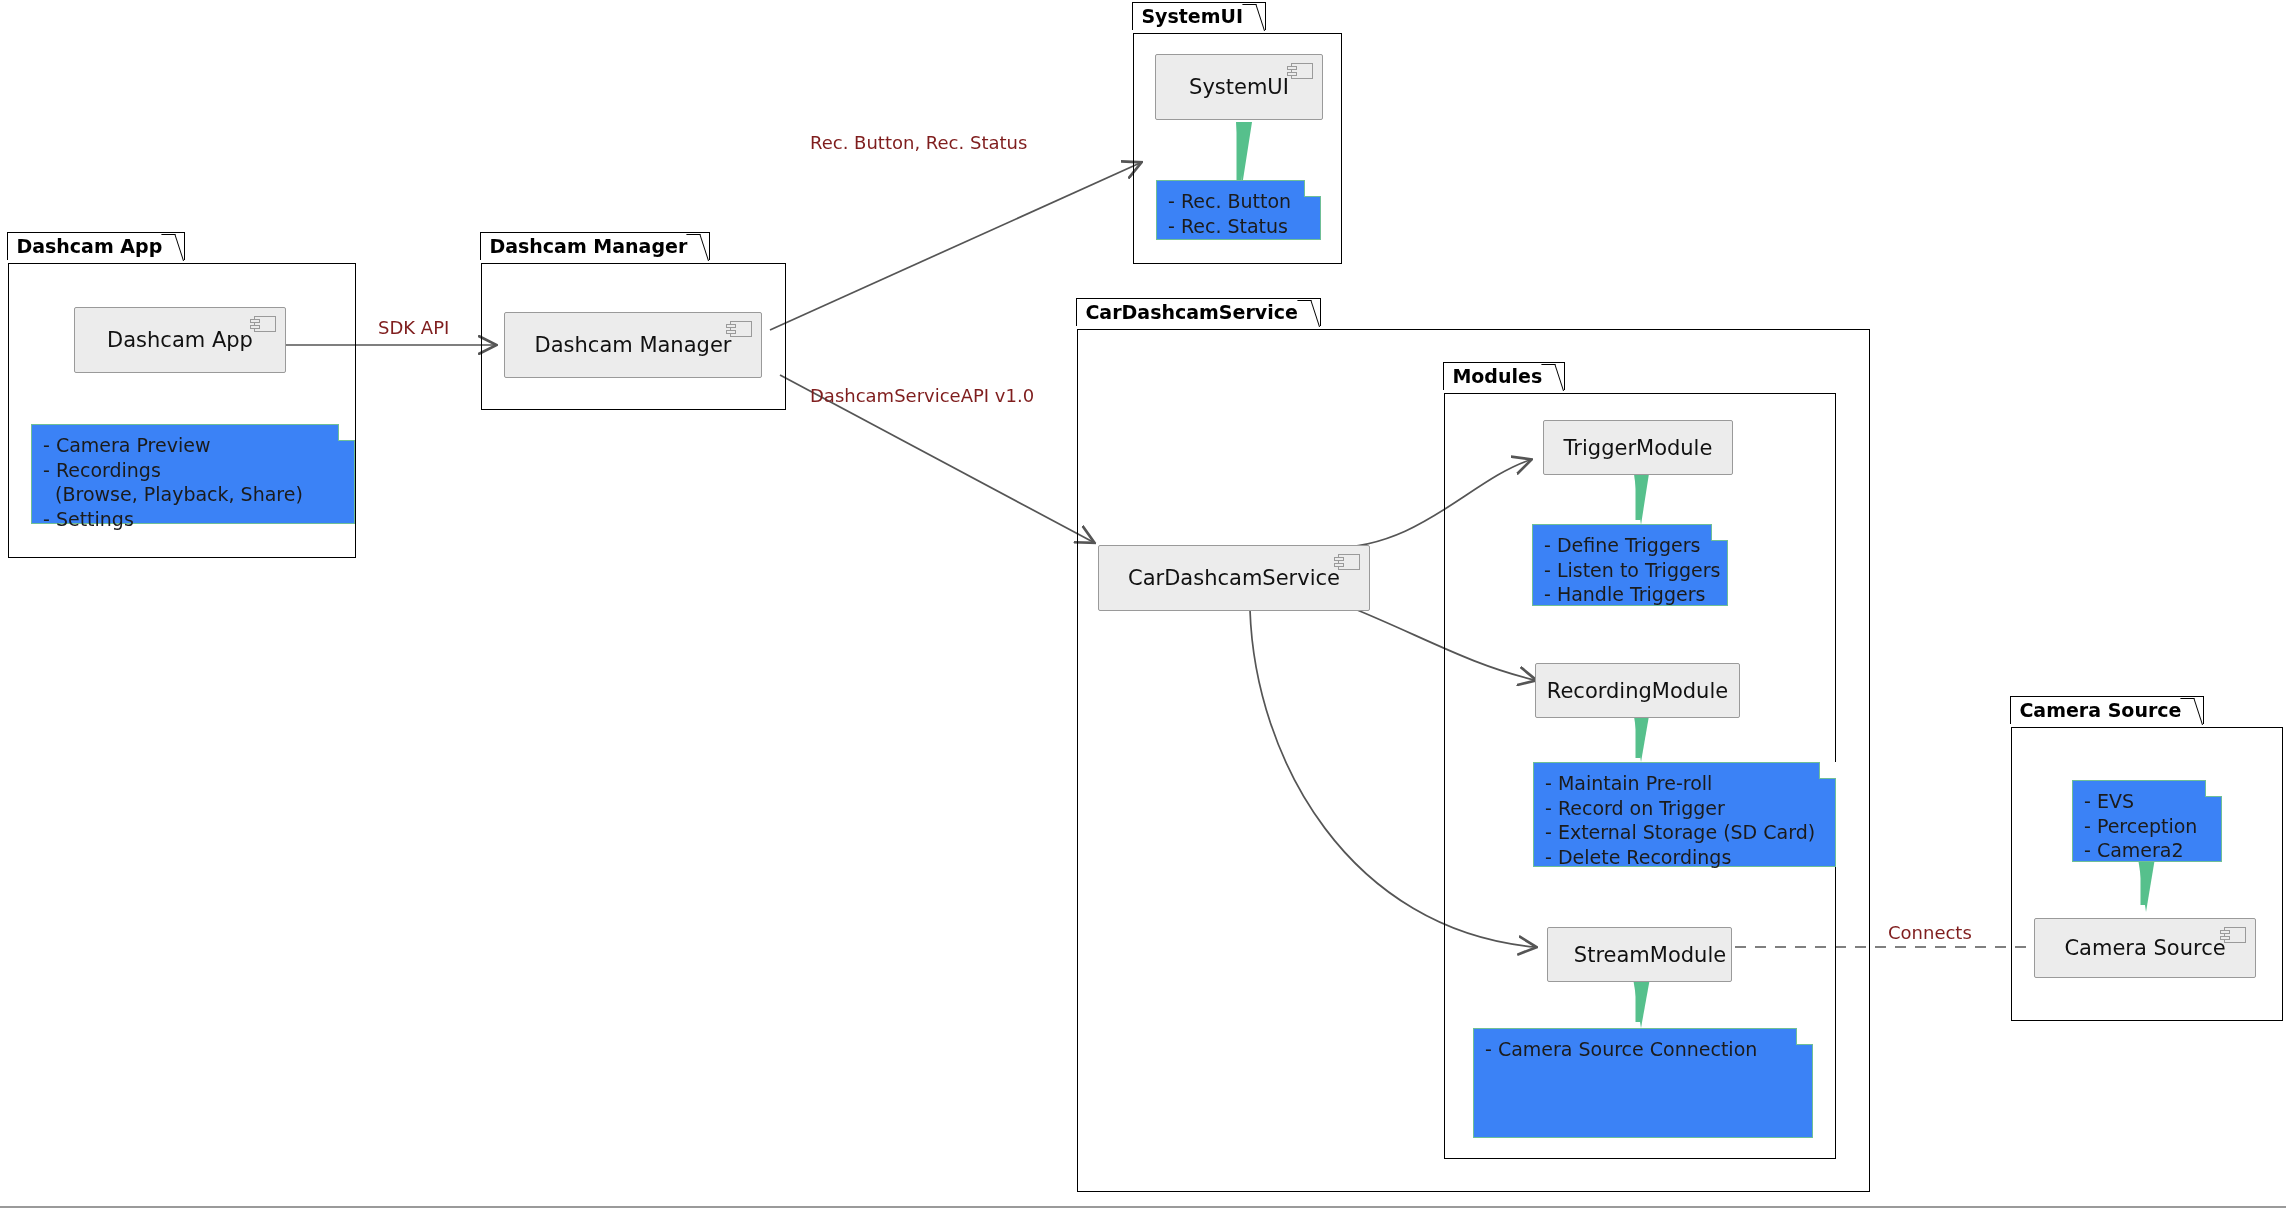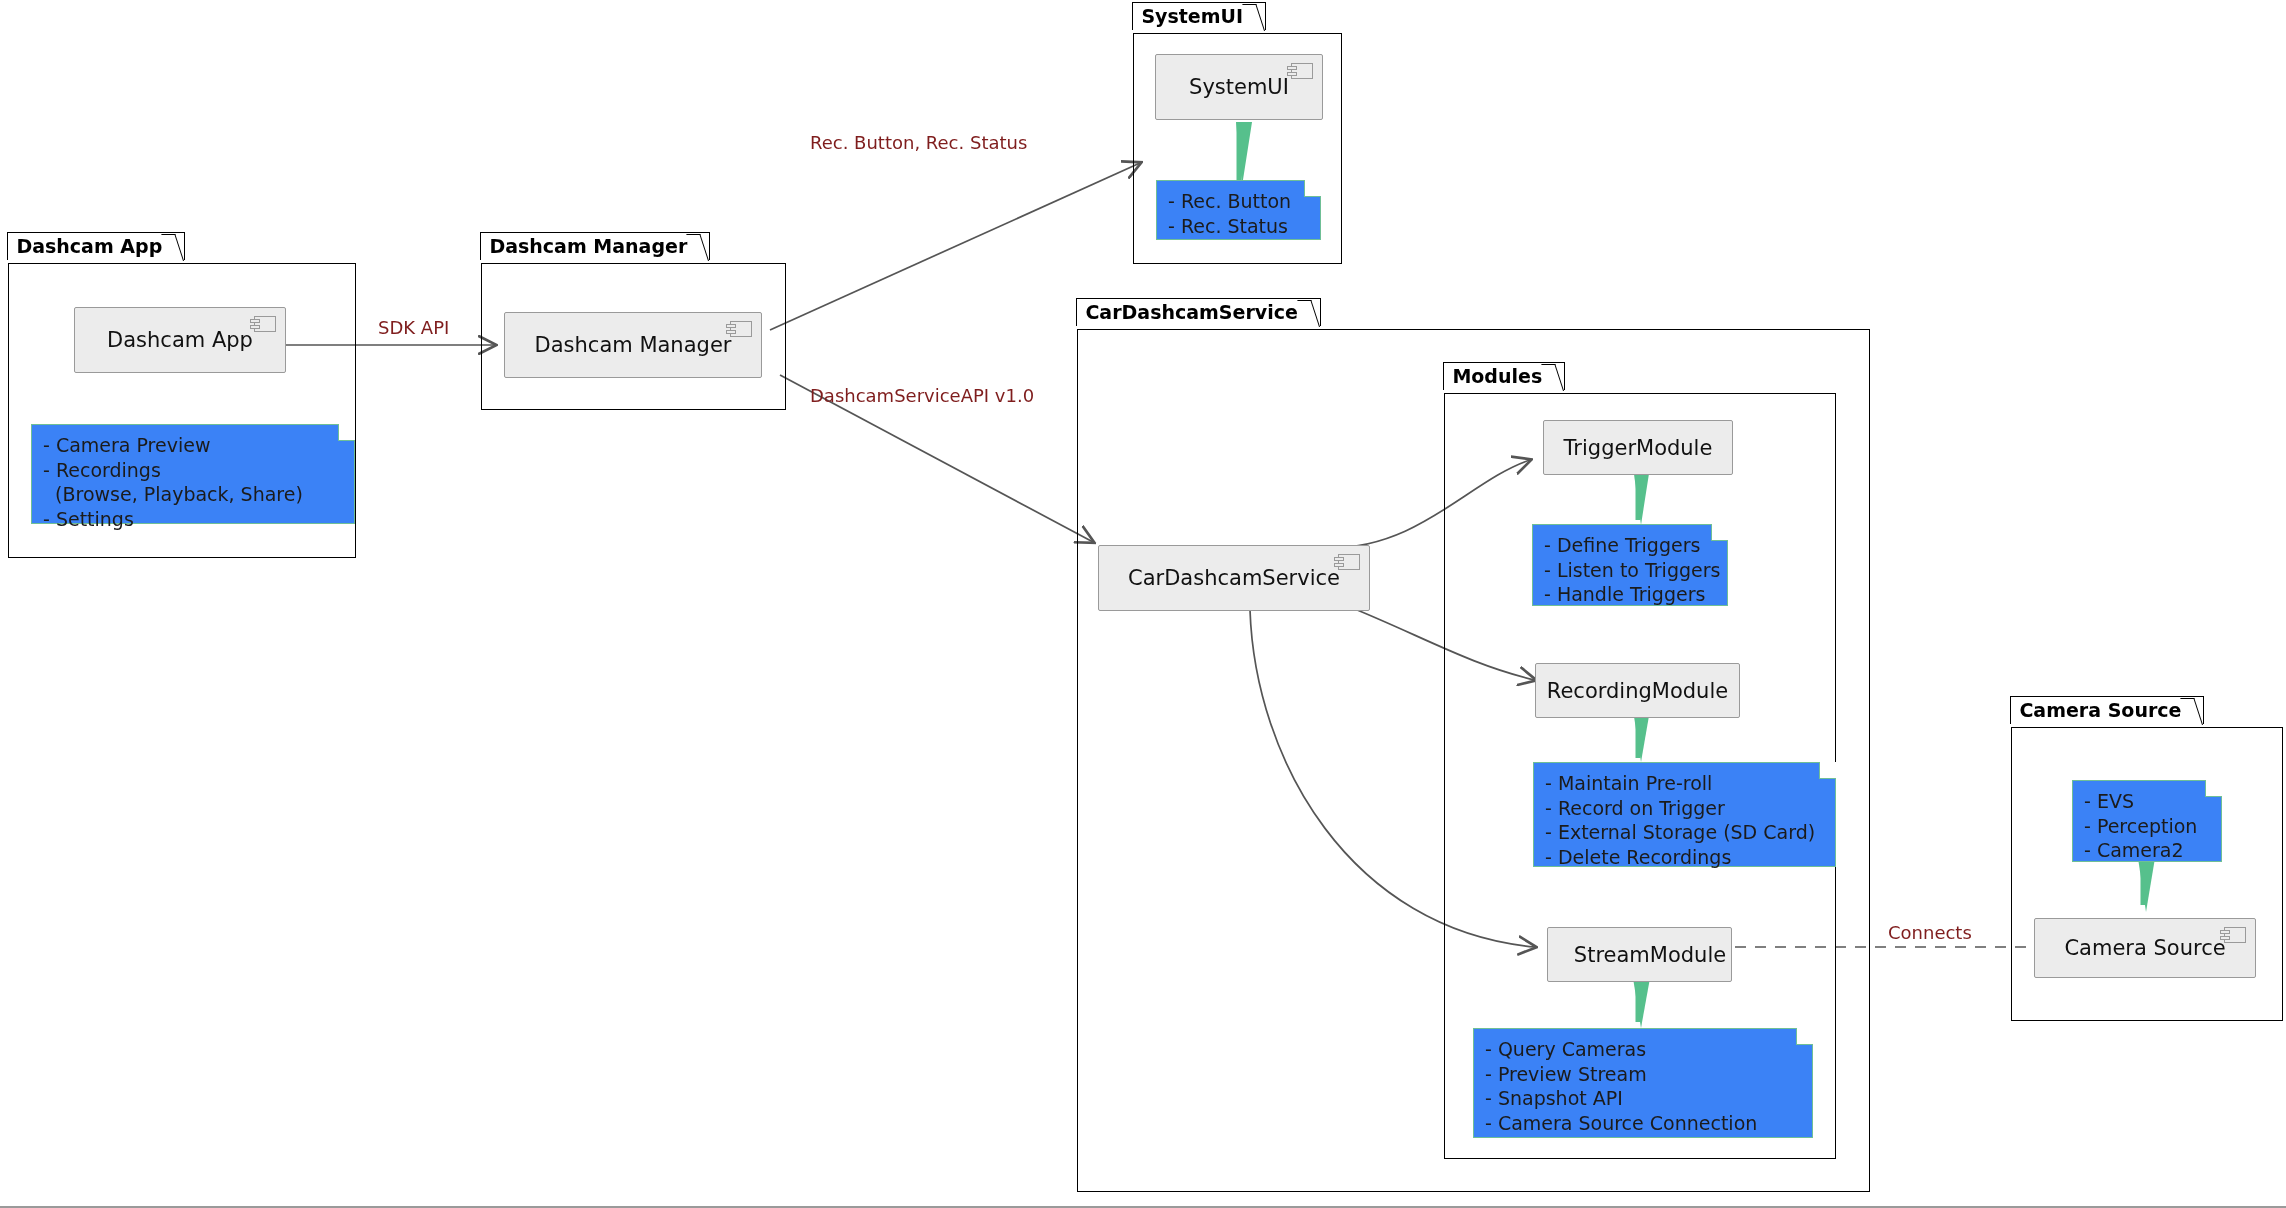--- a/index.html
+++ b/index.html
@@ -256,24 +256,21 @@
 
   <div class="note" style="left:1489px; top:762px; width:303px; height:105px;margin-left:44px;"><span>- Maintain Pre-roll
 - Record on Trigger
 - External Storage (SD Card)
 - Delete Recordings</span></div>
 
   <div class="component" style="left:1547px; top:927px; width:185px; height:55px;padding-left:21px;">
     <span class="comp-label">StreamModule</span>
   </div>
 
-  <div class="note" style="left:1473px; top:1028px; width:340px; height:110px;"><span>- Query Cameras
-- Preview Stream
-- Snapshot API
-</span><span class="bold">- Camera Source Connection</span></div>
+  <div class="note" style="left:1473px; top:1028px; width:340px; height:110px;"><span class="bold">- Camera Source Connection</span></div>
 
   <div class="package" style="left:2011px; top:727px; width:272px; height:294px;">
     <div class="package-tab" style="top:-32px;">Camera Source</div>
   </div>
 
   <div class="note" style="left:2072px; top:780px; width:150px; height:82px;"><span>- EVS
 - Perception
 - Camera2</span></div>
 
   <div class="component" style="left:2034px; top:918px; width:222px; height:60px;">

